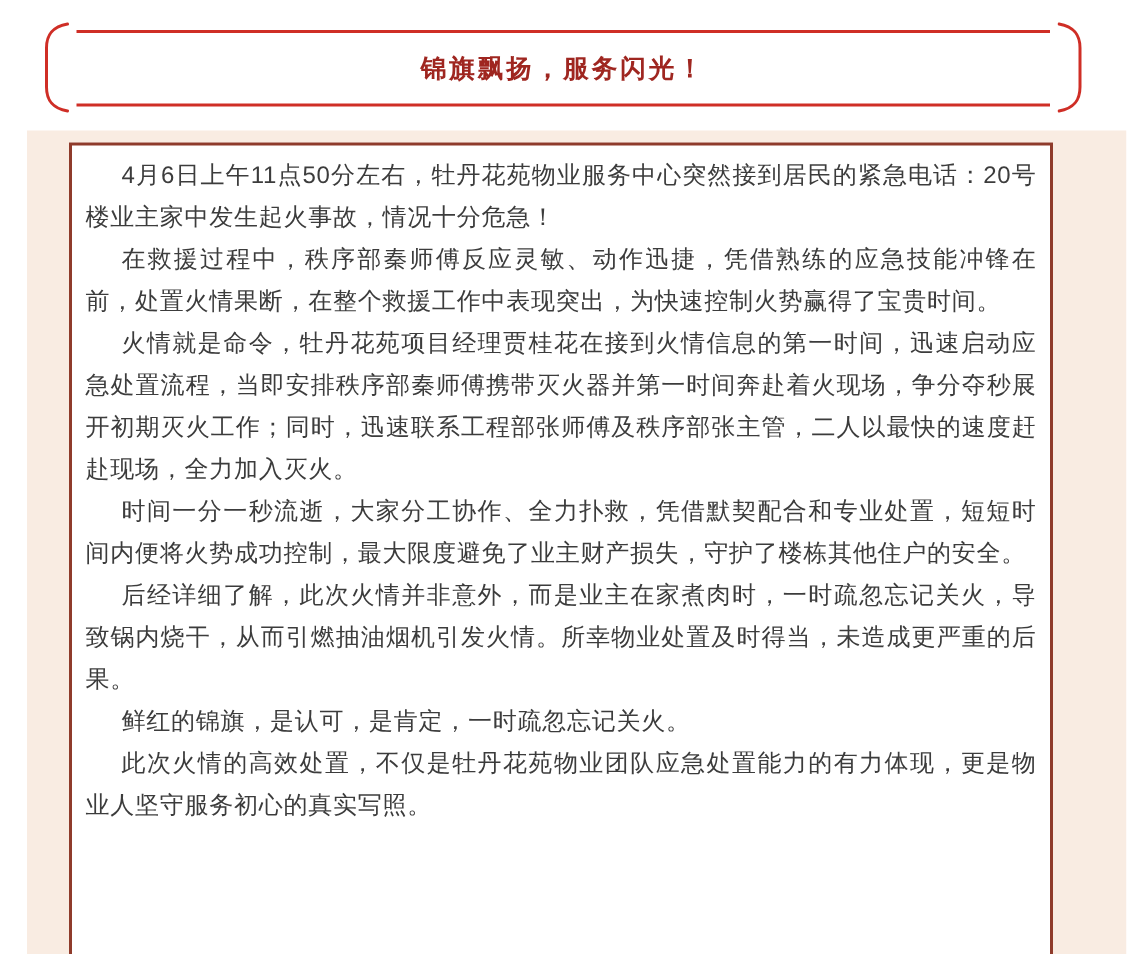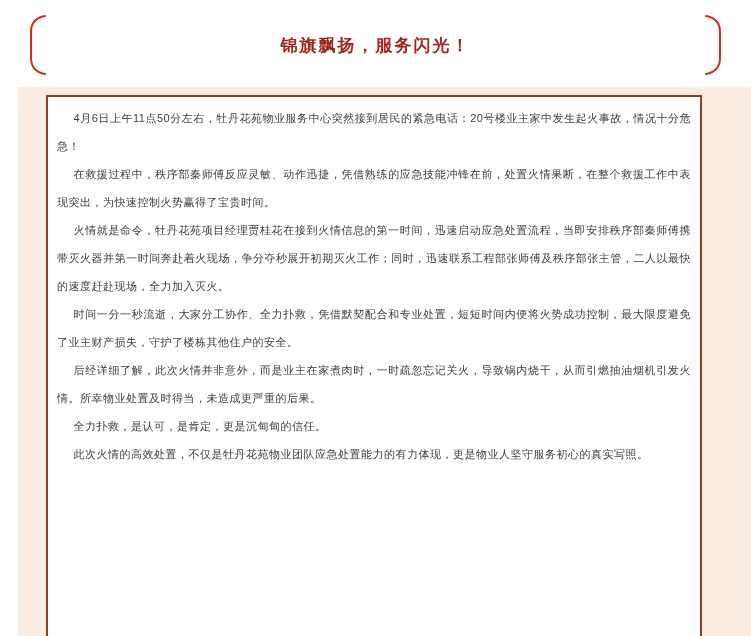--- a/index.html
+++ b/index.html
@@ -24,21 +24,21 @@
     left:24px; top:13px;
     width:703px; height:64px;
     display:flex;
     align-items:stretch;
   }
   .bracket{flex:0 0 auto;display:block;}
   .bracket.right{transform:scaleX(-1);}
   .title-center{
     flex:1 1 auto;
     display:flex;
-    flex-direction:row;
+    flex-direction:column;
     justify-content:space-between;
     padding:7px 0 6px 0;
     margin:0 5px;
   }
   .rule{
     height:0;
     border-top:2px solid var(--rule-color);
   }
   .page-title{
     flex:1 1 auto;
@@ -60,21 +60,21 @@
   .article-card{
     position:absolute;
     left:28px; top:8px;
     width:656px;
     height:580px;              
     background:#ffffff;
     border:2px solid var(--border-color);
     padding:7px 9px;
   }
   .article-card p{
-    font-size:11px;
+    font-size:16px;
     line-height:28px;
     color:var(--text-color);
     text-align:justify;
     text-indent:1.5em;
     letter-spacing:0.5px;
   }
 </style>
 </head>
 <body>
 
@@ -100,17 +100,17 @@
       <p>在救援过程中，秩序部秦师傅反应灵敏、动作迅捷，凭借熟练的应急技能冲锋在前，处置火情果断，在整个救援工作中表现突出，为快速控制火势赢得了宝贵时间。</p>
 
       <p>火情就是命令，牡丹花苑项目经理贾桂花在接到火情信息的第一时间，迅速启动应急处置流程，当即安排秩序部秦师傅携带灭火器并第一时间奔赴着火现场，争分夺秒展开初期灭火工作；同时，迅速联系工程部张师傅及秩序部张主管，二人以最快的速度赶赴现场，全力加入灭火。</p>
 
       <p>时间一分一秒流逝，大家分工协作、全力扑救，凭借默契配合和专业处置，短短时间内便将火势成功控制，最大限度避免了业主财产损失，守护了楼栋其他住户的安全。</p>
 
 
       <p>后经详细了解，此次火情并非意外，而是业主在家煮肉时，一时疏忽忘记关火，导致锅内烧干，从而引燃抽油烟机引发火情。所幸物业处置及时得当，未造成更严重的后果。</p>
 
 
-      <p>全力扑救，是认可，是肯定，更是沉甸甸的信任。</p>
+      <p>鲜红的锦旗，是认可，是肯定，一时疏忽忘记关火。</p>
 
       <p>此次火情的高效处置，不仅是牡丹花苑物业团队应急处置能力的有力体现，更是物业人坚守服务初心的真实写照。</p>
     </div>
 </div>
 
 </body></html>

